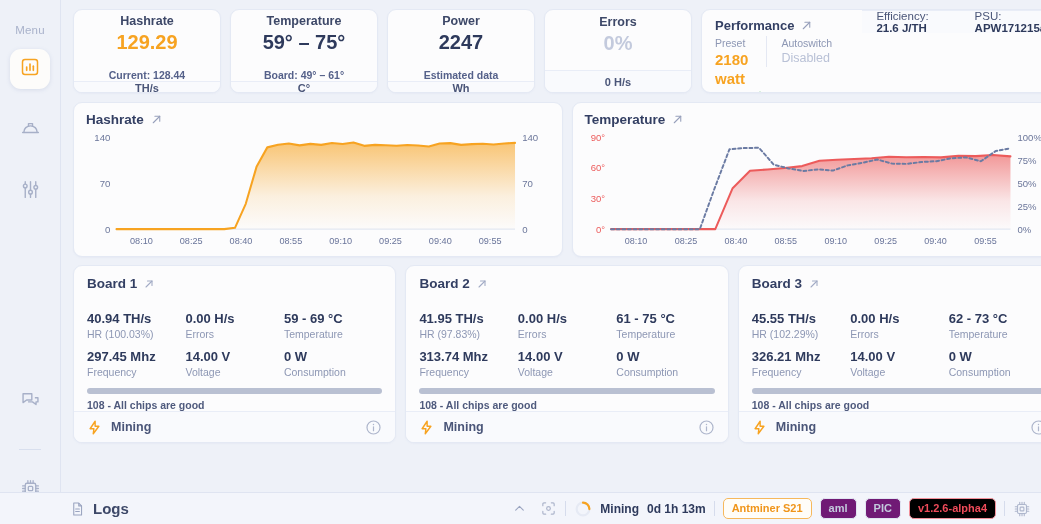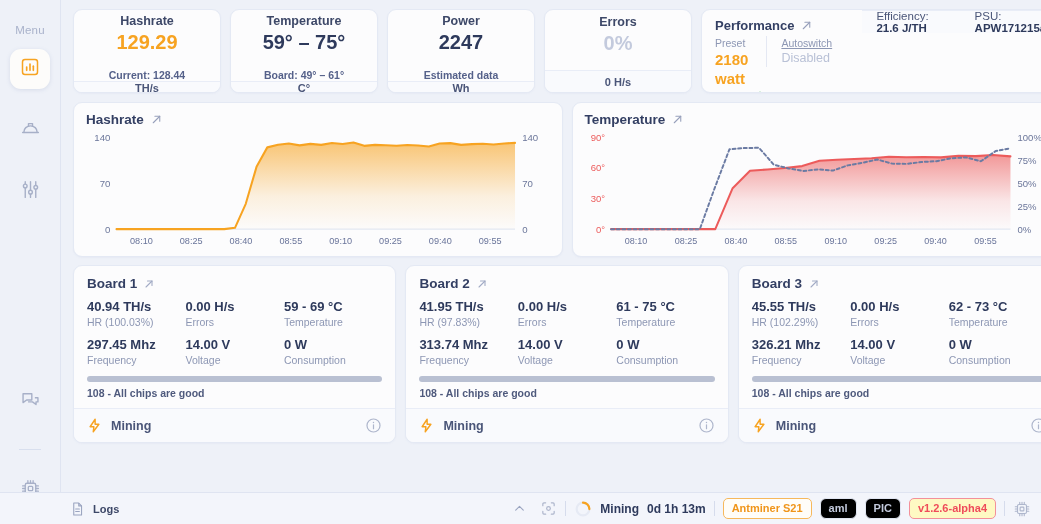--- a/index.html
+++ b/index.html
@@ -77,21 +77,21 @@
   
   .perf-card { flex: 1 1 auto; display: flex; flex-direction: row; overflow: hidden; }
   .perf-body { flex: 1 1 auto; padding: 8px 12px 0 13px; display: flex; flex-direction: column; }
   .perf-head { display: flex; align-items: center; gap: 6px; }
   .perf-title { font-size: 13px; font-weight: bold; color: #333f63; }
   .perf-main { display: flex; align-items: flex-start; margin-top: 3px; }
   .perf-left { flex: 1 1 auto; }
   .perf-lbl { font-size: 10.5px; color: #8d97b4; line-height: 14px; }
   .perf-val { font-size: 15px; font-weight: bold; color: #f7a321; line-height: 19px; display: flex; align-items: center; gap: 5px; }
   .perf-right { padding-left: 14px; border-left: 1px solid #e4e8f3; text-align: left; min-width: 84px; }
-  .perf-right .perf-lbl { font-size: 10.5px; color: #8d97b4; text-decoration: underline; }
+  .perf-right .perf-lbl { font-size: 10.5px; color: #8d97b4; }
   .perf-right .perf-state { font-size: 12.5px; color: #b9c1d6; line-height: 17px; }
   .perf-foot {
     height: 23px; border-top: 1px solid #e9edf7; background: #f9fafd;
     display: flex; align-items: center; padding: 0 14px; gap: 46px;
     font-size: 11.5px; color: #5b6party;
   }
   .perf-foot span { color: #4a5578; }
   .perf-foot b { color: #2e3a5c; }
 
   
@@ -102,21 +102,21 @@
   .chart-area { flex: 1 1 auto; position: relative; }
   .chart-svg { display: block; width: 100%; height: 100%; }
   .ax { font-size: 9.5px; fill: #6b769a; font-family: "Liberation Sans", sans-serif; }
   .ax.red { fill: #ec5b5b; }
   .ax.xt { font-size: 9px; fill: #69749a; }
 
   
   .board-row { display: flex; gap: 9px; margin-top: 8px; height: 178px; }
   .board-card { flex: 1 1 0; display: flex; flex-direction: column; overflow: hidden; }
   .board-body { flex: 1 1 auto; padding: 10px 13px 0 13px; }
-  .board-head { display: flex; align-items: center; gap: 6px; margin-bottom: 7px; }
+  .board-head { display: flex; align-items: center; gap: 6px; margin-bottom: 19px; }
   .board-title { font-size: 13.5px; font-weight: bold; color: #333f63; }
   .metrics { display: flex; flex-wrap: wrap; }
   .metric { flex: 0 0 33.33%; margin-bottom: 7px; }
   .metric .mv { font-size: 13px; font-weight: bold; color: #2e3a5c; line-height: 17px; }
   .metric .ml { font-size: 10.5px; color: #8d97b4; line-height: 14px; }
   .bar-wrap { margin-top: 2px; }
   .bar { height: 6px; border-radius: 3px; background: #b9c0d2; }
   .chips-txt { font-size: 10.5px; font-weight: bold; color: #4f5a7d; margin-top: 5px; }
   .board-foot {
     height: 34px; border-top: 1px solid #e9edf7; background: #f9fafd;
@@ -125,33 +125,33 @@
   .board-status { font-size: 12.5px; font-weight: bold; color: #4a5578; }
   .board-foot .spacer { flex: 1 1 auto; }
 
   
   .bottombar {
     position: absolute; left: 0; bottom: 0; width: 1041px; height: 32px;
     background: #f3f5fb; border-top: 1px solid #dfe4f1;
     display: flex; align-items: center;
   }
   .bb-left { display: flex; align-items: center; gap: 8px; padding-left: 70px; flex: 1 1 auto; }
-  .bb-logs { font-size: 11px; font-weight: bold; color: #3d4868; }
+  .bb-logs { font-size: 15px; font-weight: bold; color: #3d4868; }
   .bb-caret { margin-left: auto; padding-right: 14px; display: flex; align-items: center; }
   .bb-right { display: flex; align-items: center; gap: 8px; padding-right: 10px; }
   .bb-sep { width: 1px; height: 15px; background: #d6dcec; }
   .bb-mining { font-size: 12px; font-weight: bold; color: #2e3a5c; }
   .bb-time { font-size: 12px; font-weight: bold; color: #2e3a5c; }
   .tag {
     font-size: 11px; font-weight: bold; padding: 3px 8px; border-radius: 5px;
     border: 1px solid #e3e7f2; line-height: 13px;
   }
   .tag.orange { color: #f0951a; border-color: #f6b85c; background: #fffdf8; }
-  .tag.grey { color: #c3cadd; border-color: #e1e6f2; background: #000000; border-radius: 6px; }
-  .tag.red { color: #ef4b5a; border-color: #f3909a; background: #fef9c3; }
+  .tag.grey { color: #c3cadd; border-color: #e1e6f2; background: #701a75; }
+  .tag.red { color: #ef4b5a; border-color: #f3909a; background: #000000; }
 </style>
 </head>
 <body>
 
 <div class="app">
 
   <div class="sidebar">
     <div class="menu-label">Menu</div>
 
     <div class="side-btn active">

